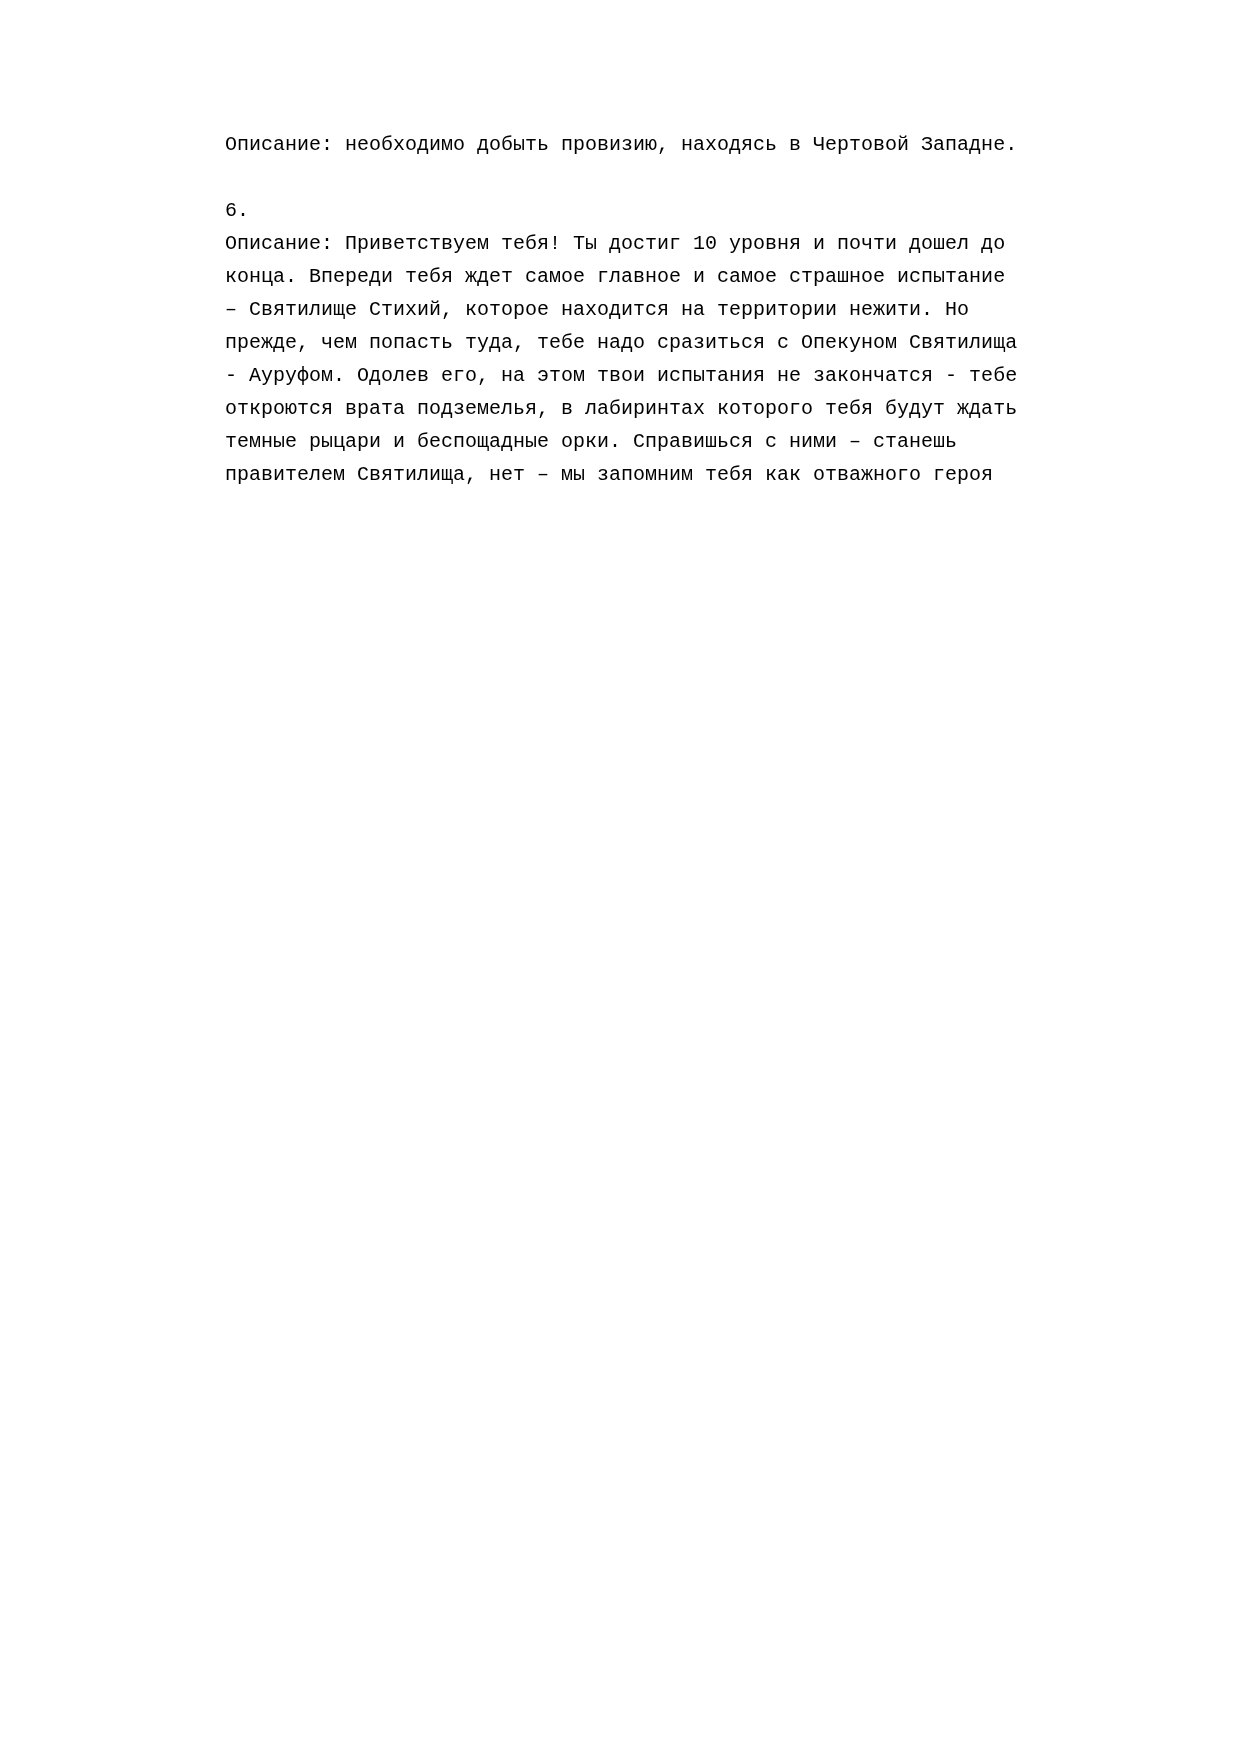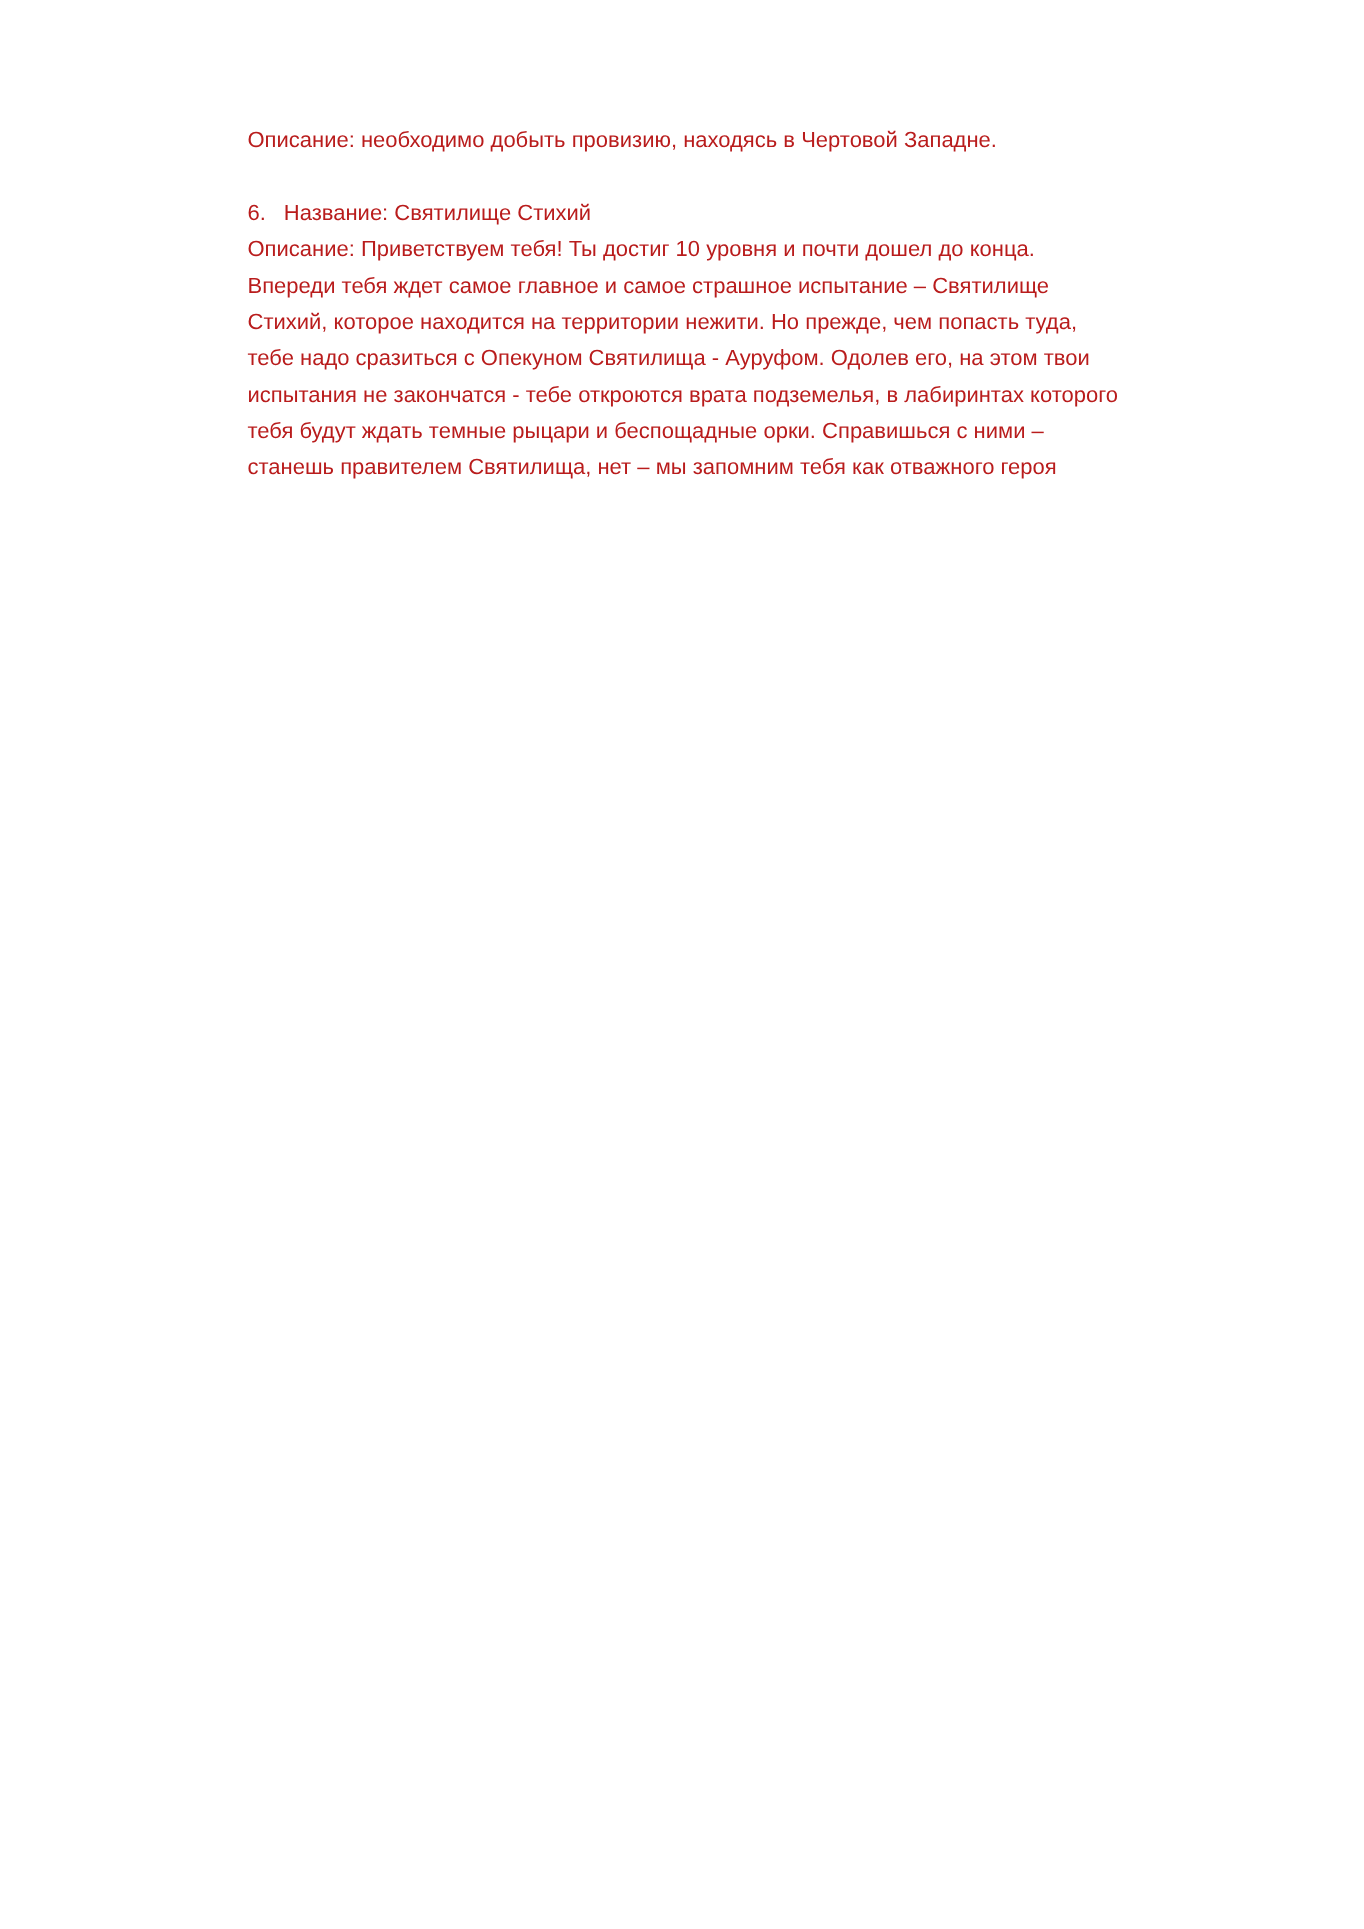--- a/index.html
+++ b/index.html
@@ -11,25 +11,26 @@
     position: relative;
     width: 1240px;
     height: 1754px;
     background: #ffffff;
     overflow: hidden;
     font-family: "Liberation Sans", sans-serif;
   }
   .text-block {
     position: absolute;
     left: 225px;
-    top: 112px;
+    top: 128px;
     width: 800px;
-    color: #b91c1c;
+    color: #000000;
     font-size: 20px;
     line-height: 33px;
+    font-family: Liberation Mono, monospace;
   }
   .text-block p {
     margin: 0;
     padding: 0;
     white-space: pre-wrap;
   }
   .empty-line {
     height: 33px;
   }
   .list-item {
@@ -45,17 +46,16 @@
 </style>
 </head>
 <body>
 
 <div class="page">
   <div class="text-block">
     <p>Описание: необходимо добыть провизию, находясь в Чертовой Западне.</p>
     <div class="empty-line"></div>
     <div class="list-item">
       <span class="num">6.</span>
-      <span>Название: Святилище Стихий</span>
     </div>
     <p>Описание: Приветствуем тебя! Ты достиг 10 уровня и почти дошел до конца. Впереди тебя ждет самое главное и самое страшное испытание – Святилище Стихий, которое находится на территории нежити. Но прежде, чем попасть туда, тебе надо сразиться с Опекуном Святилища - Ауруфом. Одолев его, на этом твои испытания не закончатся - тебе откроются врата подземелья, в лабиринтах которого тебя будут ждать темные рыцари и беспощадные орки. Справишься с ними – станешь правителем Святилища, нет – мы запомним тебя как отважного героя</p>
   </div>
 </div>
 
 </body></html>

